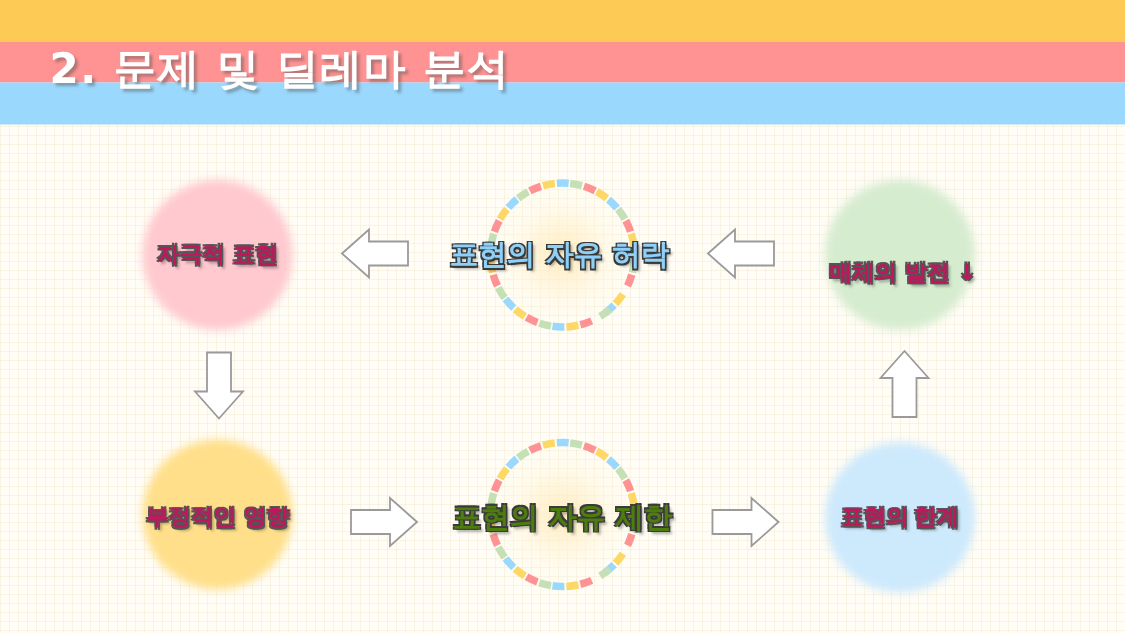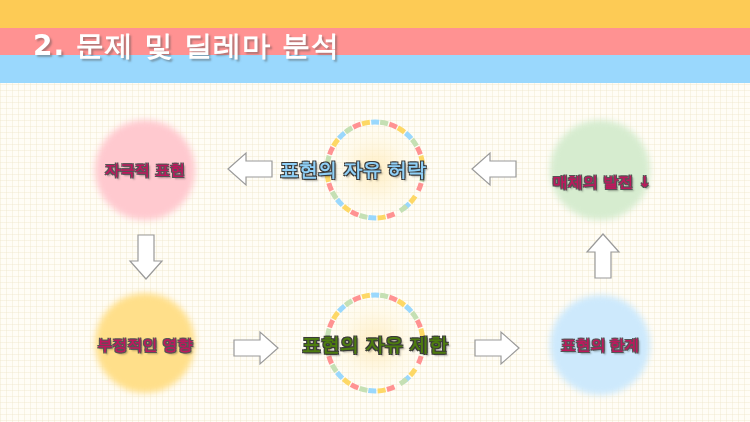--- a/index.html
+++ b/index.html
@@ -53,21 +53,21 @@
 <svg class="dash" style="left:323px;top:291px;" viewBox="0 0 104 104">
   <g fill="none" stroke-width="5">
     <circle cx="52" cy="52" r="48" stroke="#9ad8fd" stroke-dasharray="8 29" stroke-dashoffset="0"></circle>
     <circle cx="52" cy="52" r="48" stroke="#fdd866" stroke-dasharray="8 29" stroke-dashoffset="-9.25" transform="rotate(22 52 52)"></circle>
     <circle cx="52" cy="52" r="48" stroke="#ff9292" stroke-dasharray="8 29" stroke-dashoffset="-18.5" transform="rotate(44 52 52)"></circle>
     <circle cx="52" cy="52" r="48" stroke="#c5e0b4" stroke-dasharray="8 29" stroke-dashoffset="-27.75" transform="rotate(66 52 52)"></circle>
   </g>
 </svg>
 
 <div class="label" style="left:145px;top:170px;">자극적 표현</div>
-<div class="label big blue" style="left:353px;top:170px;">표현의 자유 허락</div>
+<div class="label big blue" style="left:373px;top:170px;">표현의 자유 허락</div>
 <div class="label" style="left:602px;top:182px;">매체의 발전 ↓</div>
 <div class="label" style="left:145px;top:345px;">부정적인 영향</div>
 <div class="label big pink" style="left:375px;top:345px;">표현의 자유 제한</div>
 <div class="label" style="left:600px;top:345px;font-family:Liberation Serif, serif;">표현의 한계</div>
 
 <svg class="arrow" style="left:226px;top:151px;" width="48" height="36" viewBox="0 0 48 36">
   <path d="M2 18 L20 2 L20 10 L46 10 L46 26 L20 26 L20 34 Z" fill="#fff" stroke="#9a9a9a" stroke-width="1.2"></path>
 </svg>
 <svg class="arrow" style="left:470px;top:151px;" width="48" height="36" viewBox="0 0 48 36">
   <path d="M2 18 L20 2 L20 10 L46 10 L46 26 L20 26 L20 34 Z" fill="#fff" stroke="#9a9a9a" stroke-width="1.2"></path>

